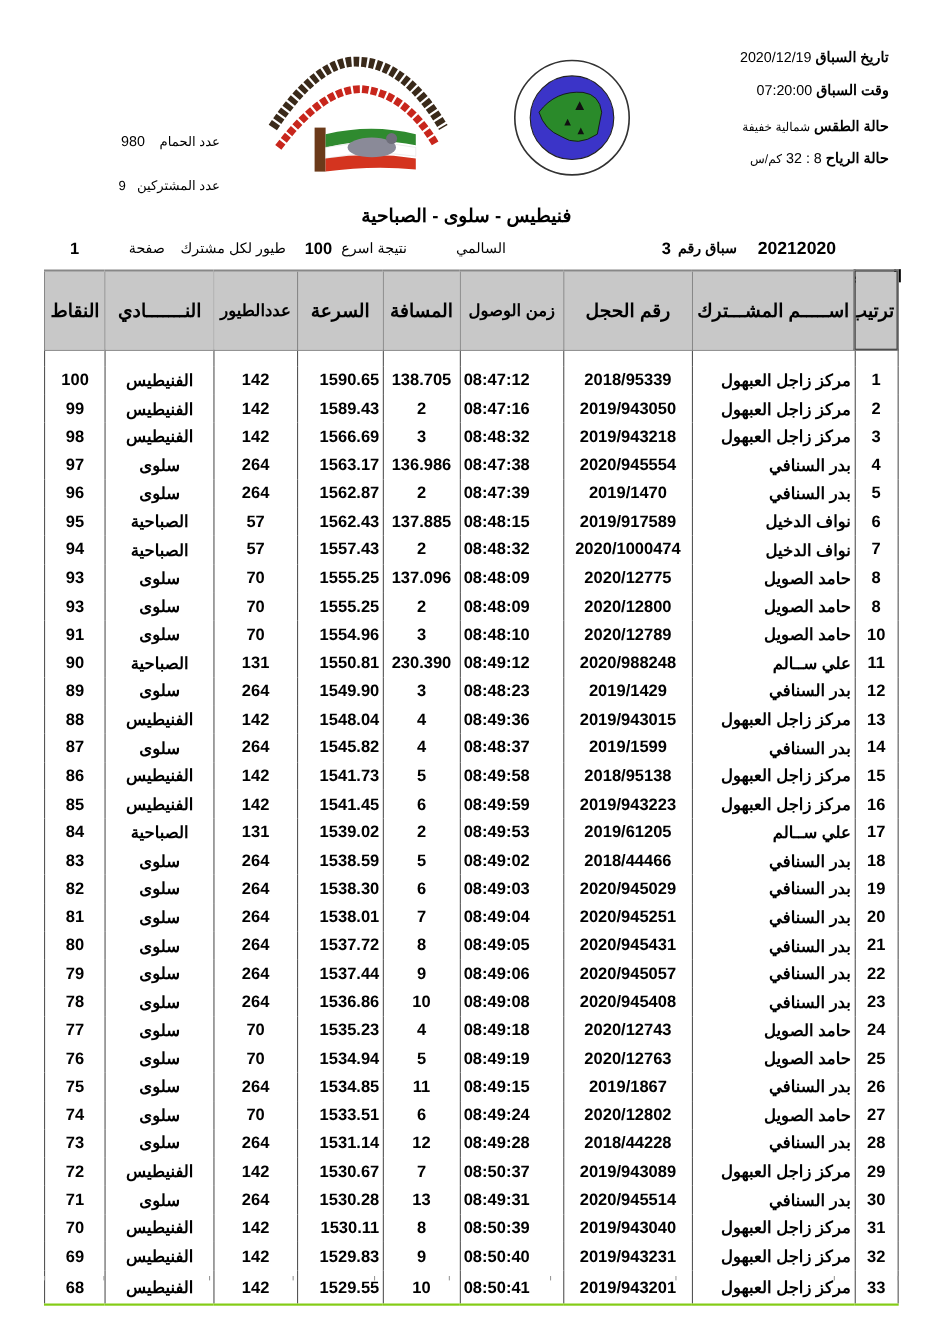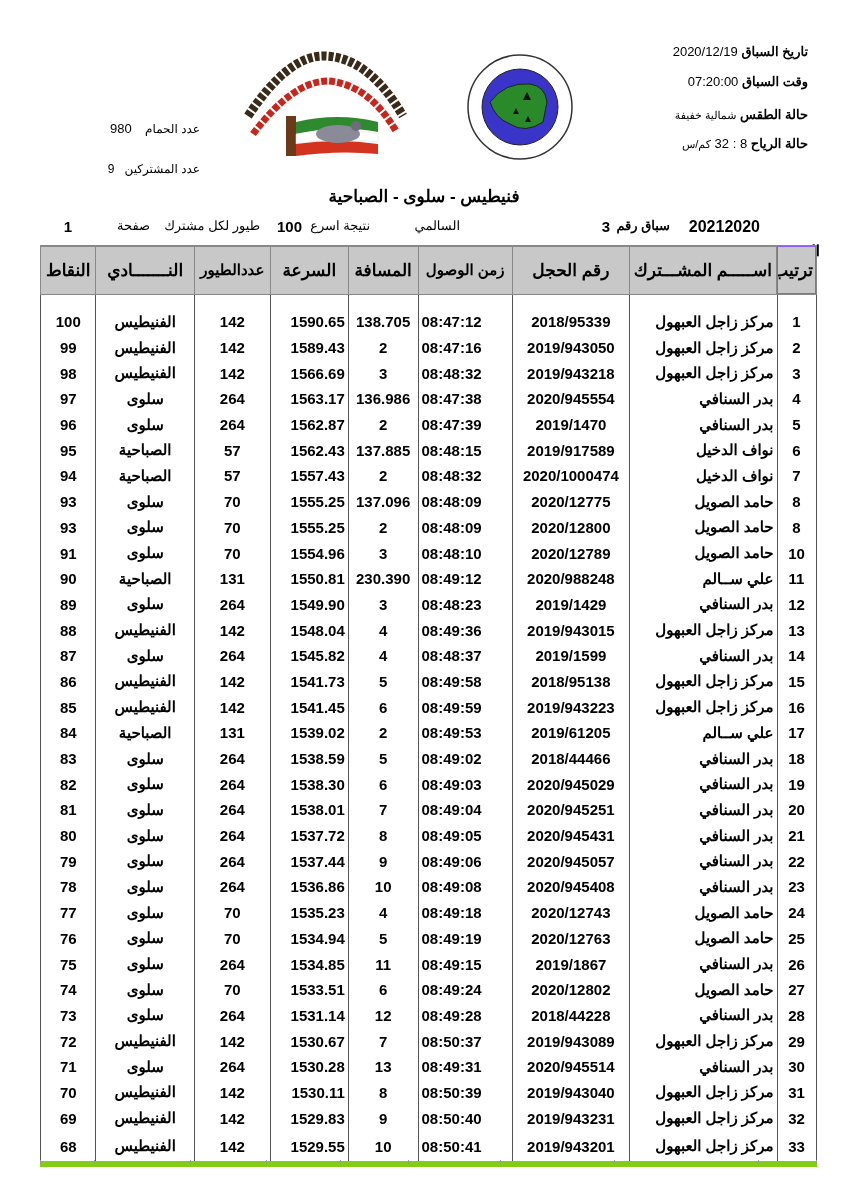--- a/index.html
+++ b/index.html
@@ -9,25 +9,25 @@
   .hdr-right b { font-weight:bold; font-size:13px; }
   .hdr-right .val { font-weight:normal; }
   .hdr-right .small { font-size:11px; }
   .hdr-left { direction:rtl; text-align:right; font-size:12px; }
   .logo-club { left:228px; top:46px; width:190px; height:120px; }
   .logo-fed { left:465px; top:52px; width:110px; height:110px; }
   .subtitle { left:0; width:848px; top:186px; text-align:center; font-weight:bold; font-size:17px; direction:rtl; }
   .infobar { left:40px; width:780px; top:218px; height:22px; direction:rtl; font-weight:bold; font-size:15px; }
   .infobar span { position:absolute; white-space:nowrap; }
   table.res { position:absolute; left:40px; top:245px; width:777px; border-collapse:collapse; direction:rtl; table-layout:fixed; }
-  table.res th { background:#c8c8c8; font-weight:bold; font-size:17px; height:38px; border:1px solid #888; border-top:2px solid #888; padding:4px 2px; white-space:nowrap; overflow:hidden;margin-left:44px; }
-  table.res th.rank-h { border:2px solid #8b5cf6; outline:1px solid #888; }
+  table.res th { background:#c8c8c8; font-weight:bold; font-size:17px; height:38px; border:1px solid #888; border-top:2px solid #888; padding:16px 2px; white-space:nowrap; overflow:hidden;margin-left:44px; }
+  table.res th.rank-h { border:2px solid #404040; outline:1px solid #888; }
   table.res td { border-left:1px solid #555; border-right:1px solid #555; height:25.7px; padding:0 3px; font-weight:bold; font-size:15px; white-space:nowrap; }
   table.res tr.spacer td { height:14px; }
-  table.res tr.last td { border-bottom:6px solid #84cc16; height:30px;margin-top:28px; }
+  table.res tr.last td { border-bottom:2px solid #84cc16; height:30px;margin-top:28px; }
   td.c-rank { text-align:center; }
   td.c-name { text-align:right; font-size:12px; }
   td.c-ring { text-align:center; }
   td.c-time { text-align:left; }
   td.c-dist { text-align:center; font-size:13px; }
   td.c-speed { text-align:right; }
   td.c-birds { text-align:center; }
   td.c-club { text-align:center; font-size:12px; }
   td.c-pts { text-align:center; }
   .dots { top:1160px; left:40px; width:777px; height:6px; }

